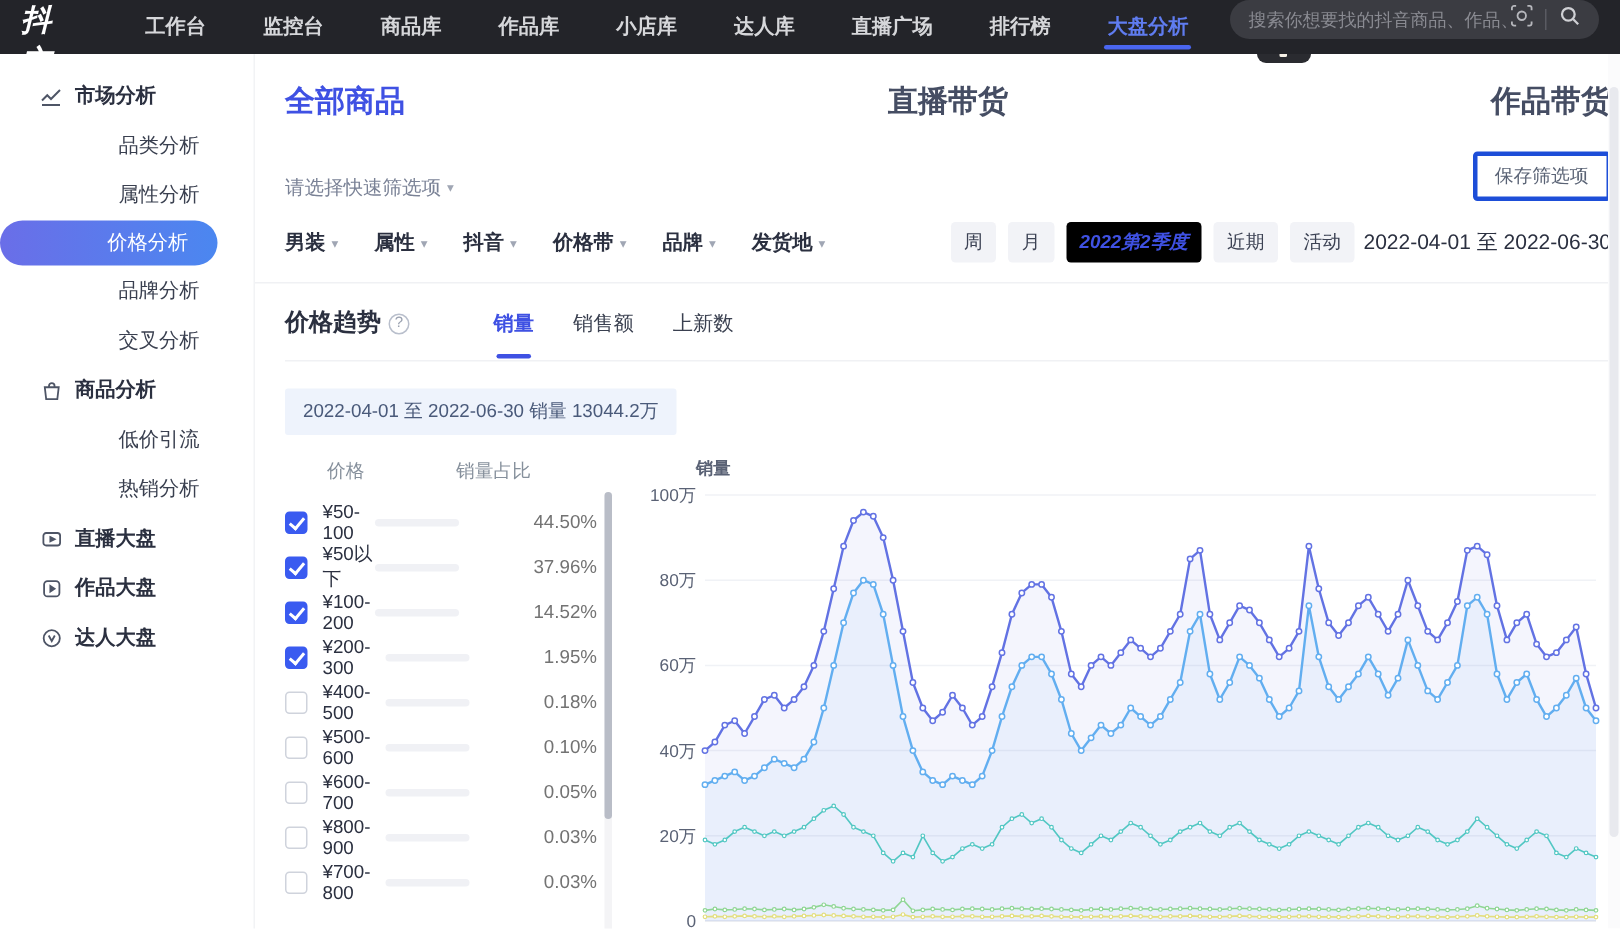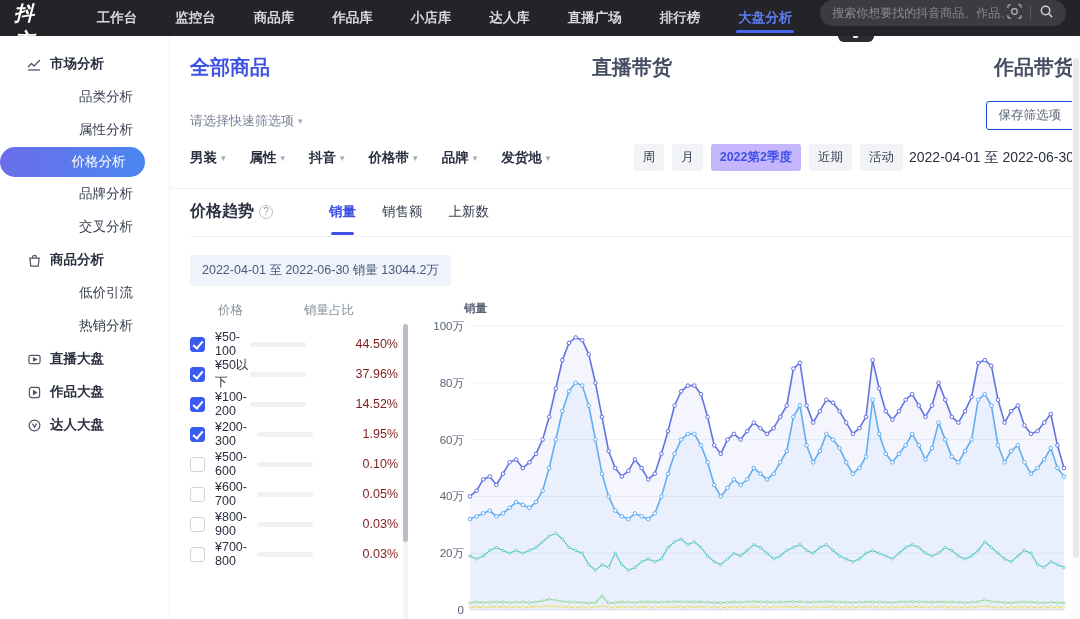--- a/index.html
+++ b/index.html
@@ -34,29 +34,29 @@
 
   
   .big-tabs { display:flex; gap:44px; margin-bottom:20px; margin-top:4px;justify-content:space-between; }
   .big-tab { font-size:20px; font-weight:bold; color:#454d63; cursor:pointer; }
   .big-tab.active { color:#3f51e3; }
 
   
   .quick-row { display:flex; align-items:flex-end; margin-bottom:14px; }
   .quick-label { font-size:13px; color:#7a8296; cursor:pointer; }
   .caret { display:inline-block; margin-left:4px; color:#a0a6b4; font-size:9px; transform:translateY(-1px); }
-  .save-btn { margin-left:auto; border:1px solid #1d4ed8; border-radius:3px; background:#fff; color:#5a6375; font-size:12.5px; padding:5px 12px; cursor:pointer; font-family:inherit; }
+  .save-btn { margin-left:auto; border:3px solid #1d4ed8; border-radius:3px; background:#fff; color:#5a6375; font-size:12.5px; padding:5px 12px; cursor:pointer; font-family:inherit; }
 
   
   .filter-row { display:flex; align-items:center; margin-bottom:16px; }
   .filter-chips { display:flex; gap:24px; }
   .f-chip { font-size:13.5px; font-weight:bold; color:#2b3040; cursor:pointer; white-space:nowrap; }
   .period-group { margin-left:auto; display:flex; align-items:center; gap:8px; }
   .p-chip { font-size:12.5px; color:#3c4254; background:#f2f3f7; border-radius:3px; padding:5px 9px; cursor:pointer; white-space:nowrap; }
-  .p-chip.active { background:#c4b5fd; color:#3f51e3; font-weight:bold; }
+  .p-chip.active { background:#000000; color:#3f51e3; font-weight:bold;font-style:italic; }
   .date-range { font-size:14px; color:#2b3040; margin-left:6px; cursor:pointer; white-space:nowrap; }
 
   .top-divider { position:absolute; left:0; right:0; top:152px; height:1px; background:#f0f1f4; }
 
   
   .section { padding-top:14px; }
   .sec-head { display:flex; align-items:center; border-bottom:1px solid #f0f1f4; padding-bottom:0; }
   .sec-title { font-size:16px; font-weight:bold; color:#2b3040; display:flex; align-items:center; gap:5px; padding-bottom:14px; }
   .help-ic { width:14px; height:14px; border:1px solid #b9bfcc; border-radius:50%; color:#9aa1b0; font-size:10px; display:inline-flex; align-items:center; justify-content:center; font-weight:normal; }
   .sub-tabs { display:flex; gap:26px; margin-left:56px; }
@@ -71,21 +71,21 @@
   .list-panel { width:218px; flex-shrink:0; position:relative; padding-right:10px; }
   .list-head { display:flex; font-size:12.5px; color:#86909c; margin:2px 0 10px 0; }
   .list-head .h1 { margin-left:28px; width:86px; }
   .list-row { display:flex; align-items:center; height:30px; cursor:pointer; }
   .cbx { width:15px; height:15px; border-radius:3px; border:1px solid #cfd3dc; background:#fff; margin-right:10px; flex-shrink:0; position:relative; }
   .cbx.on { background:#3a5bf0; border-color:#3a5bf0; }
   .cbx.on::after { content:""; position:absolute; left:4px; top:1.5px; width:4px; height:8px; border:solid #fff; border-width:0 2px 2px 0; transform:rotate(40deg); }
   .price-lbl { font-size:12.5px; color:#2b3040; width:74px; }
   .mini-track { width:56px; height:5px; background:#f0f1f5; border-radius:3px; overflow:hidden; margin-right:10px; flex-shrink:0; }
   .mini-fill { height:100%; border-radius:3px; }
-  .pct { font-size:12.5px; color:#7f1d1d; width:48px; text-align:left;margin-left:40px; }
+  .pct { font-size:12.5px; color:#737373; width:48px; text-align:left;margin-left:40px; }
   .list-scrollbar { position:absolute; right:0; top:24px; width:5px; height:300px; border-radius:3px; background:#f4f4f6; }
   .list-scrollbar .thumb { position:absolute; top:0; left:0; width:5px; height:218px; border-radius:3px; background:#b9bdc7; }
 
   .chart-wrap { flex:1; margin-left:18px; position:relative; }
   .chart-wrap svg { display:block; }
 
   
   .page-scroll { position:absolute; right:0; top:36px; width:8px; height:583px; background:#fbfbfc; }
   .page-scroll .pthumb { position:absolute; top:22px; right:1px; width:6px; height:500px; border-radius:3px; background:#e8e9ee; }
 </style>
@@ -267,20 +267,26 @@
                 <span class="cbx on"></span>
                 <span class="price-lbl">¥100-200</span>
                 <span class="mini-track"><span class="mini-fill" style="width:14.52%;background:#4fc8c4"></span></span>
                 <span class="pct">14.52%</span>
               </div>
               <div class="list-row">
                 <span class="cbx on"></span>
                 <span class="price-lbl">¥200-300</span>
                 <span class="mini-track"><span class="mini-fill" style="width:1.95%;background:#8fd694"></span></span>
                 <span class="pct">1.95%</span>
+              </div>
+              <div class="list-row">
+                <span class="cbx"></span>
+                <span class="price-lbl">¥400-500</span>
+                <span class="mini-track"><span class="mini-fill" style="width:1.5%;background:#c7cbd6"></span></span>
+                <span class="pct">0.18%</span>
               </div>
               <div class="list-row">
                 <span class="cbx"></span>
                 <span class="price-lbl">¥500-600</span>
                 <span class="mini-track"><span class="mini-fill" style="width:1.5%;background:#c7cbd6"></span></span>
                 <span class="pct">0.10%</span>
               </div>
               <div class="list-row">
                 <span class="cbx"></span>
                 <span class="price-lbl">¥600-700</span>

